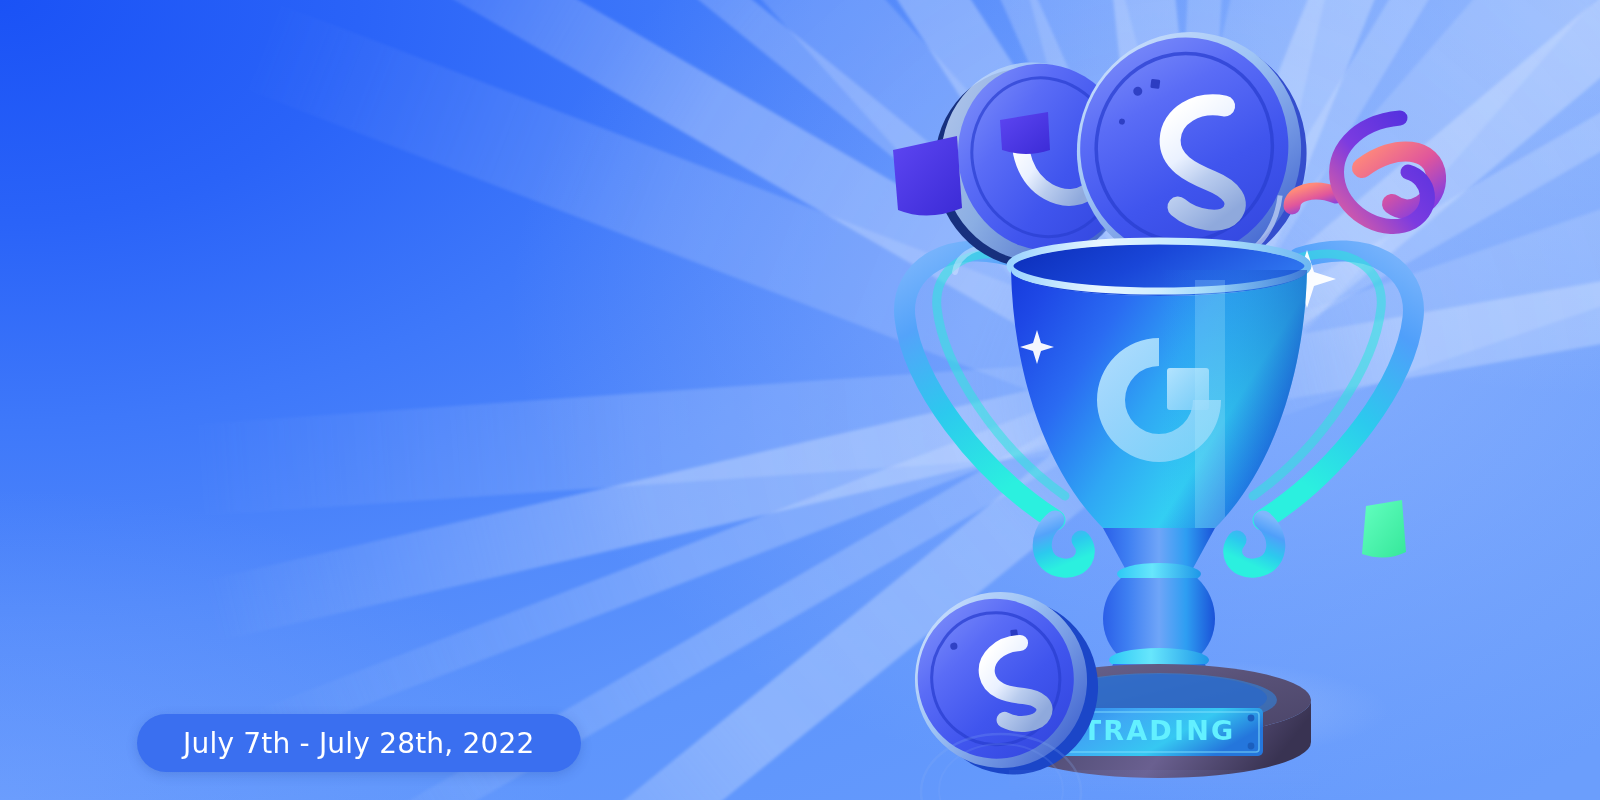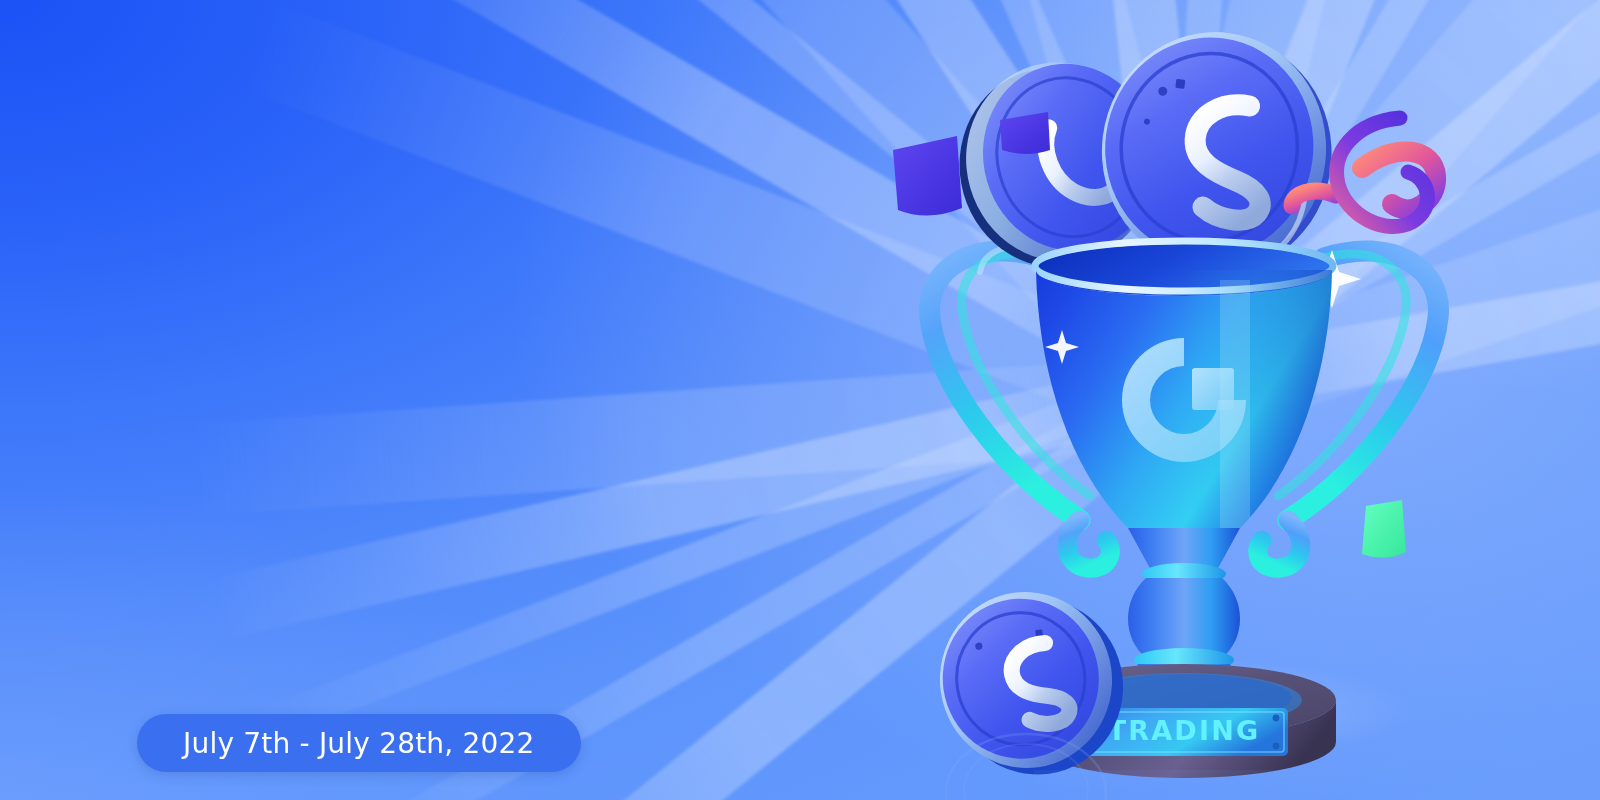--- a/index.html
+++ b/index.html
@@ -126,21 +126,21 @@
     font-weight:400;
     letter-spacing:0.2px;
     font-family:"DejaVu Sans", sans-serif;
     box-shadow:0 3px 12px rgba(20,50,140,0.20);
     z-index:40;
     white-space:nowrap;
     margin-top:40px;
   }
 
   
-  .art{ position:absolute; left:884px; top:0; width:700px; height:800px; z-index:20; }
+  .art{ position:absolute; left:859px; top:0; width:700px; height:800px; z-index:20; }
   .art svg{ display:block; width:100%; height:100%; }
 
   
   .confetti{ position:absolute; inset:0; z-index:30; pointer-events:none; }
   .confetti svg{ display:block; width:100%; height:100%; }
 </style>
 </head>
 <body>
 
 <div class="banner">

